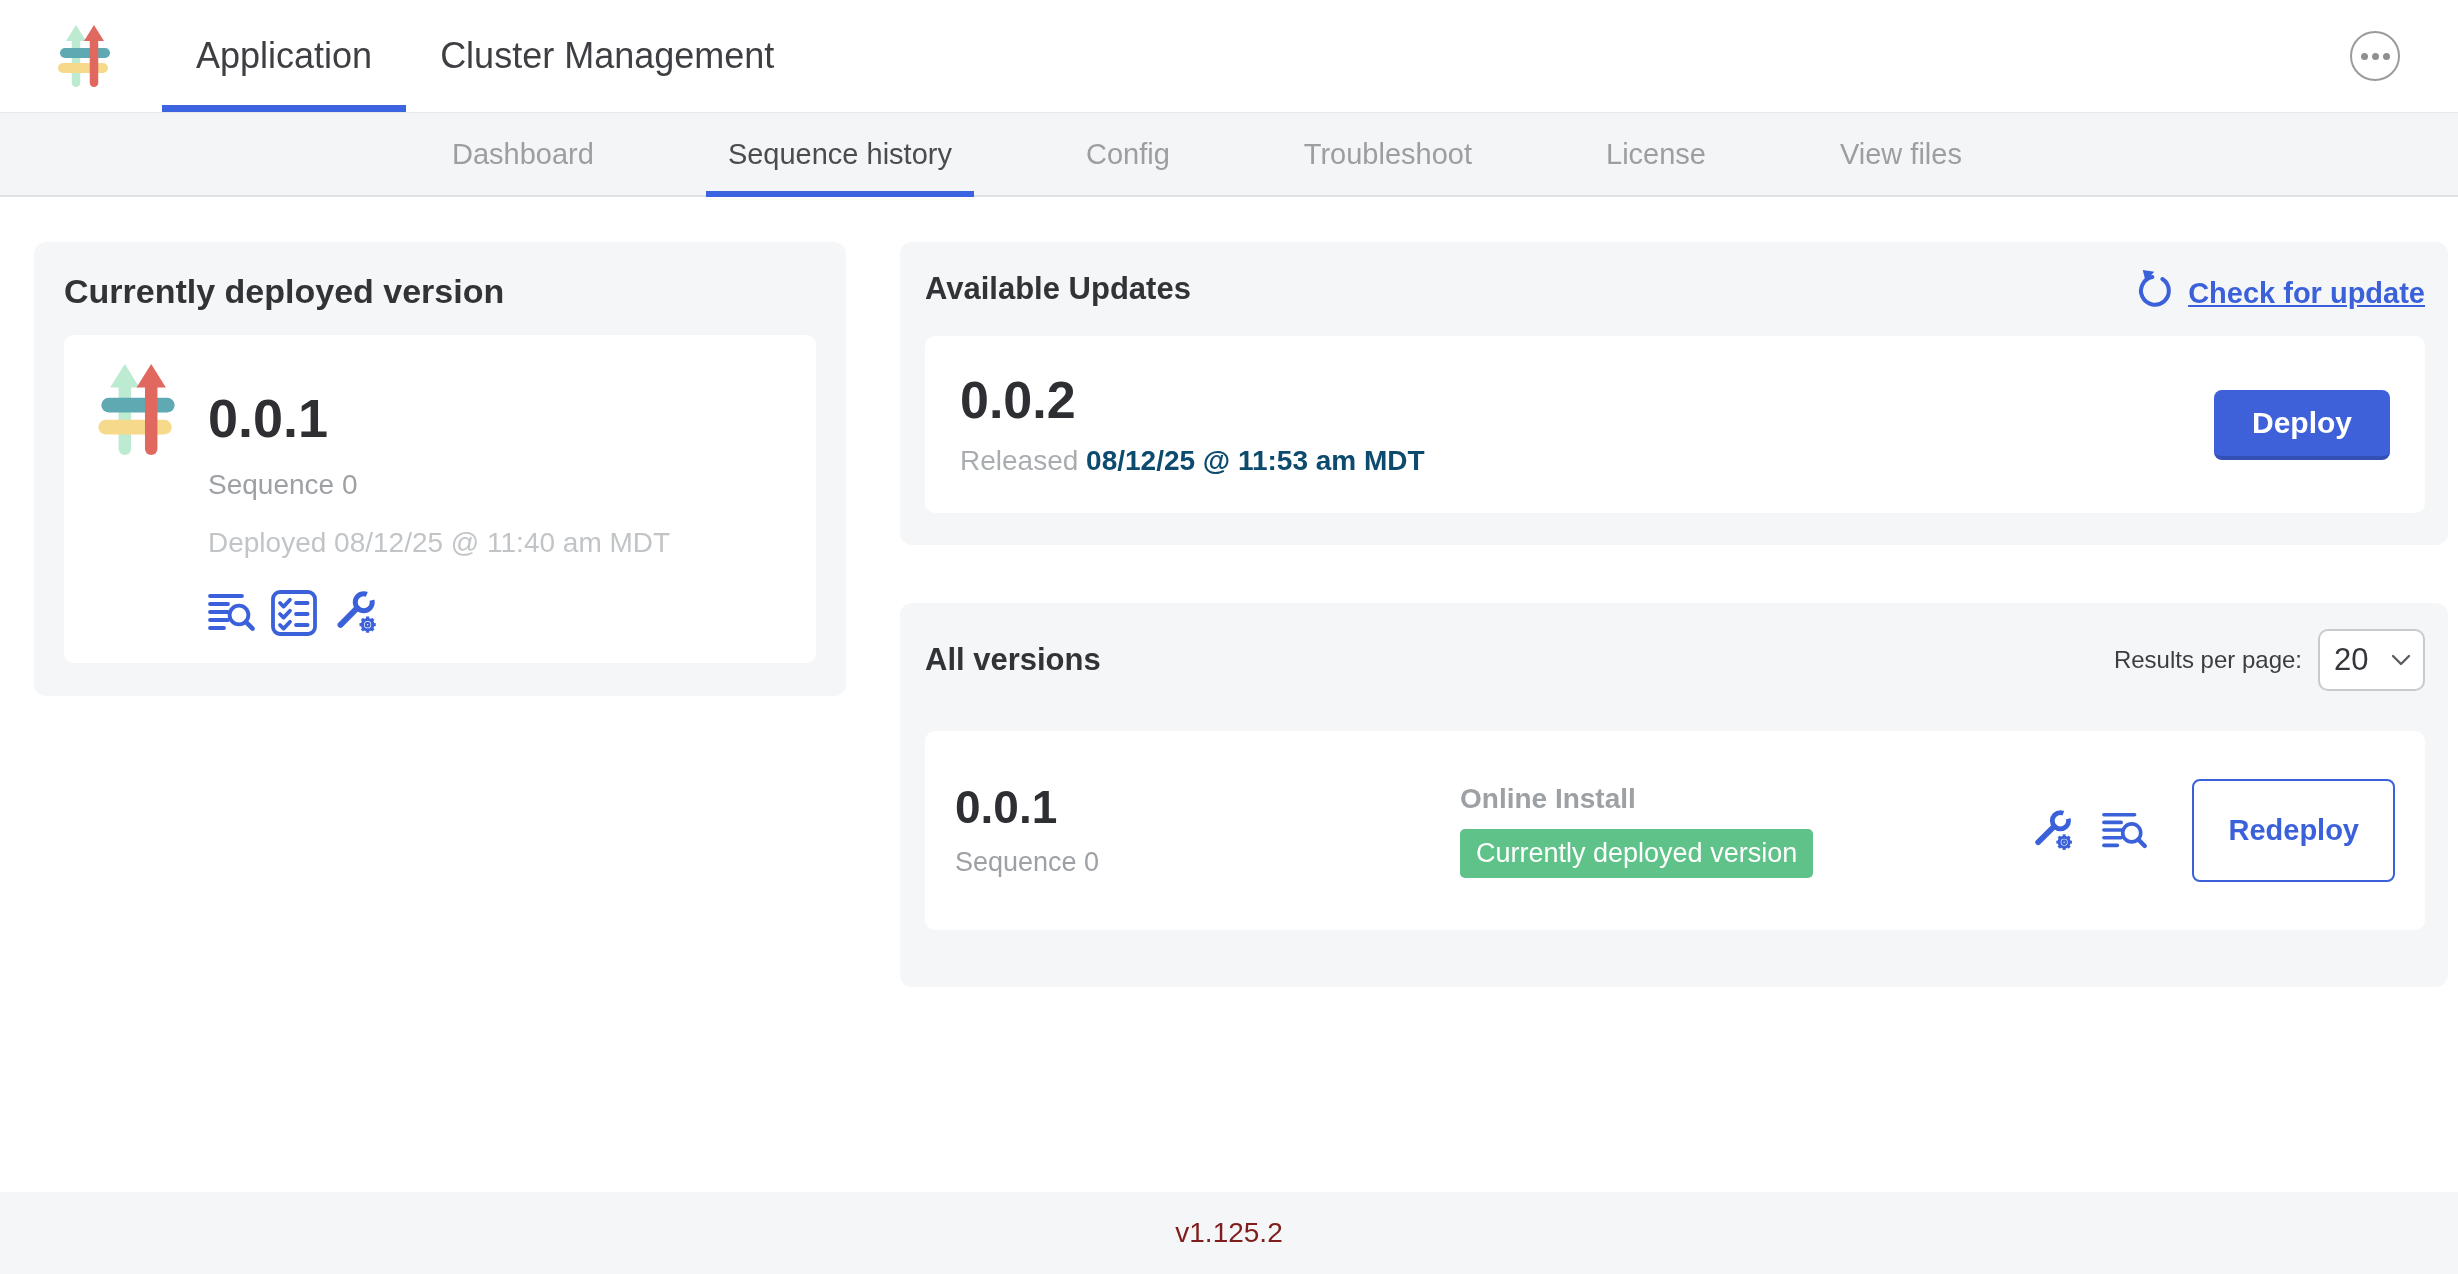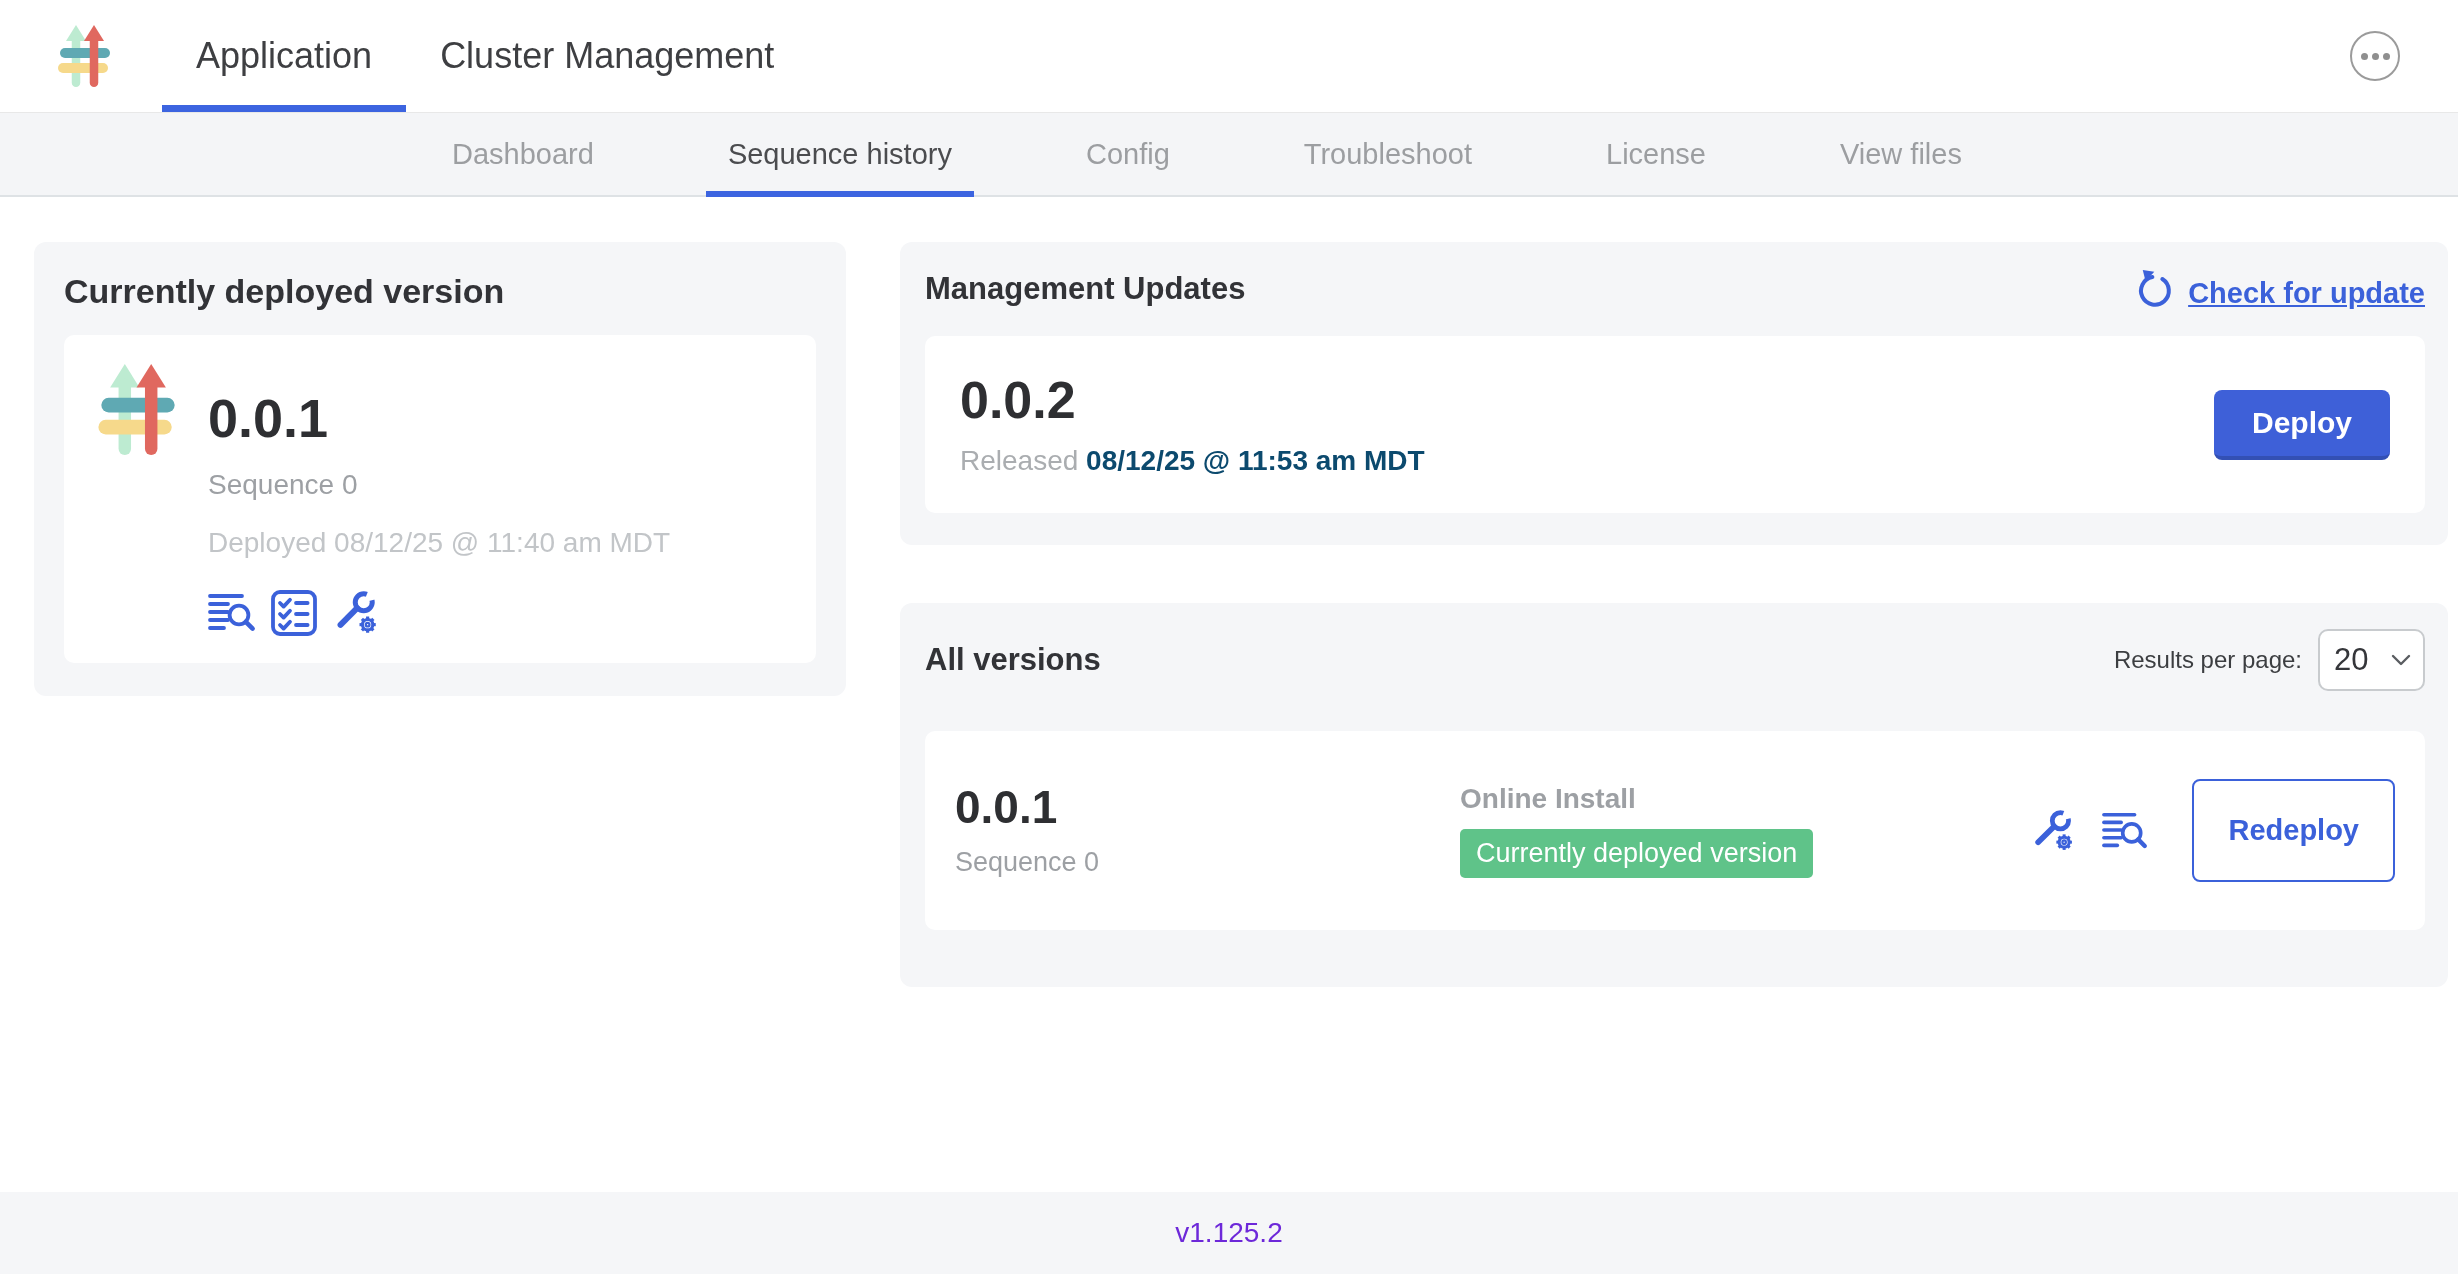--- a/index.html
+++ b/index.html
@@ -116,21 +116,21 @@
     padding:9px 16px; border-radius:5px; white-space:nowrap;
   }
   .row-icons { margin-left:auto; display:flex; align-items:center; gap:26px; }
   .row-icons .btn-outline { margin-left:18px; }
 
   
   .footer {
     position:absolute; left:0; right:0; bottom:0; height:82px; background:#f5f6f8;
     display:flex; align-items:center; justify-content:center;
   }
-  .footer span { font-size:28px; color:#6d28d9; }
+  .footer span { font-size:28px; color:#7f1d1d; }
 </style>
 </head>
 <body>
 
 <svg width="0" height="0" style="position:absolute">
   <defs>
     <g id="applogo-shape">
       <polygon points="21,2 11,18 31,18" fill="#bdebd1"></polygon>
       <rect x="16.75" y="12" width="8.5" height="52" rx="4.25" fill="#bdebd1"></rect>
       <rect x="5" y="25" width="50" height="10" rx="5" fill="#5fa9b3"></rect>
@@ -231,21 +231,21 @@
             </svg>
         </div>
       </div>
     </div>
   </section>
 
   <div class="right-col">
 
     <section class="panel section section-available">
       <div class="section-head">
-        <h2>Management Updates</h2>
+        <h2>Available Updates</h2>
         <div class="head-right check-link">
           <svg class="clickable" width="42" height="42" viewBox="0 0 24 24">
               <use href="#icon-refresh"></use>
             </svg>
           <a href="#" class="clickable">Check for update</a>
         </div>
       </div>
       <div class="update-card">
         <div>
           <div class="ver-mid">0.0.2</div>

